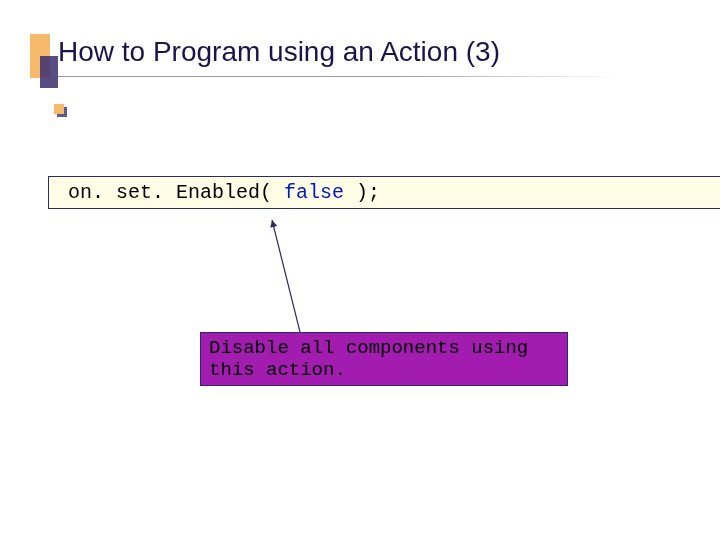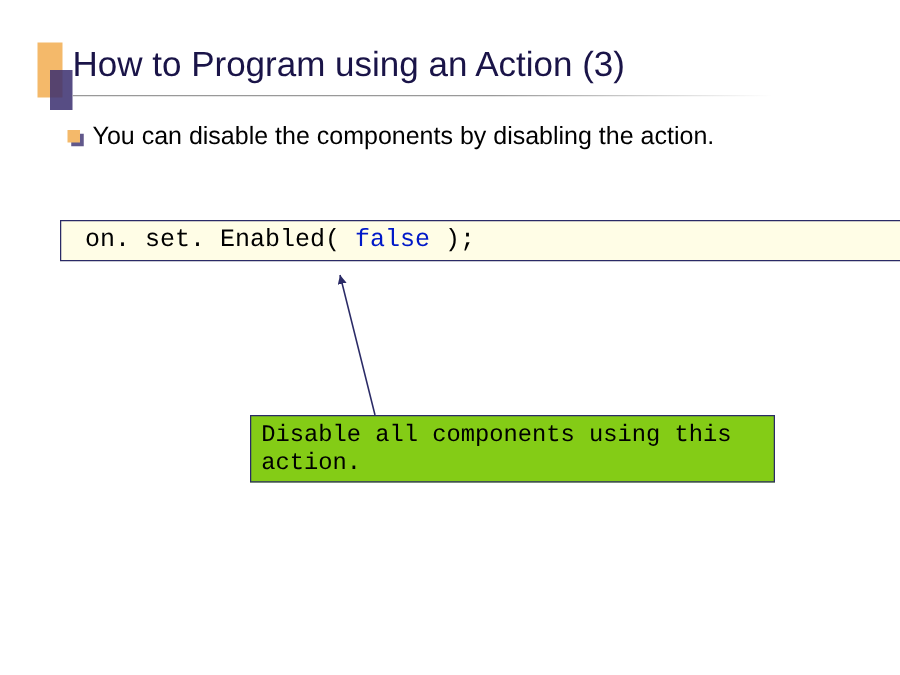--- a/index.html
+++ b/index.html
@@ -83,24 +83,24 @@
     font-family: "Courier New", Courier, monospace;
     font-size: 20px;
     color: #000;
     white-space: pre;
   }
   .code-kw { color: #0018c8; }
   .annot-box {
     position: absolute;
     left: 200px;
     top: 320px;
-    width: 420px;
+    width: 368px;
     box-sizing: border-box;
     border: 1px solid #2a2a66;
-    background: #84cc16;
+    background: #a21caf;
     padding: 4px 8px;
     font-family: "Courier New", Courier, monospace;
     font-size: 19px;
     color: #000;
   }
   .arrow-svg {
     position: absolute;
     left: 0; top: 0;
     width: 720px; height: 540px;
     pointer-events: none;
@@ -113,21 +113,20 @@
 
   <div class="corner-marker">
     <div class="outer"></div>
     <div class="inner"></div>
   </div>
 
   <div class="title">How to Program using an Action (3)</div>
   <div class="title-underline"></div>
 
   <div class="bullet-marker"></div>
-  <div class="body-text">You can disable the components by disabling the action.</div>
 
   <div class="code-box"><span>on. set. Enabled( </span><span class="code-kw">false</span><span> );</span></div>
 
   <svg class="arrow-svg">
     <defs>
       <marker id="arrowhead" markerWidth="8" markerHeight="8" refX="6" refY="3" orient="auto">
         <path d="M0,0 L6,3 L0,6 Z" fill="#2a2a66"></path>
       </marker>
     </defs>
     <line x1="300" y1="320" x2="272" y2="208" stroke="#2a2a66" stroke-width="1.2" marker-end="url(#arrowhead)"></line>

